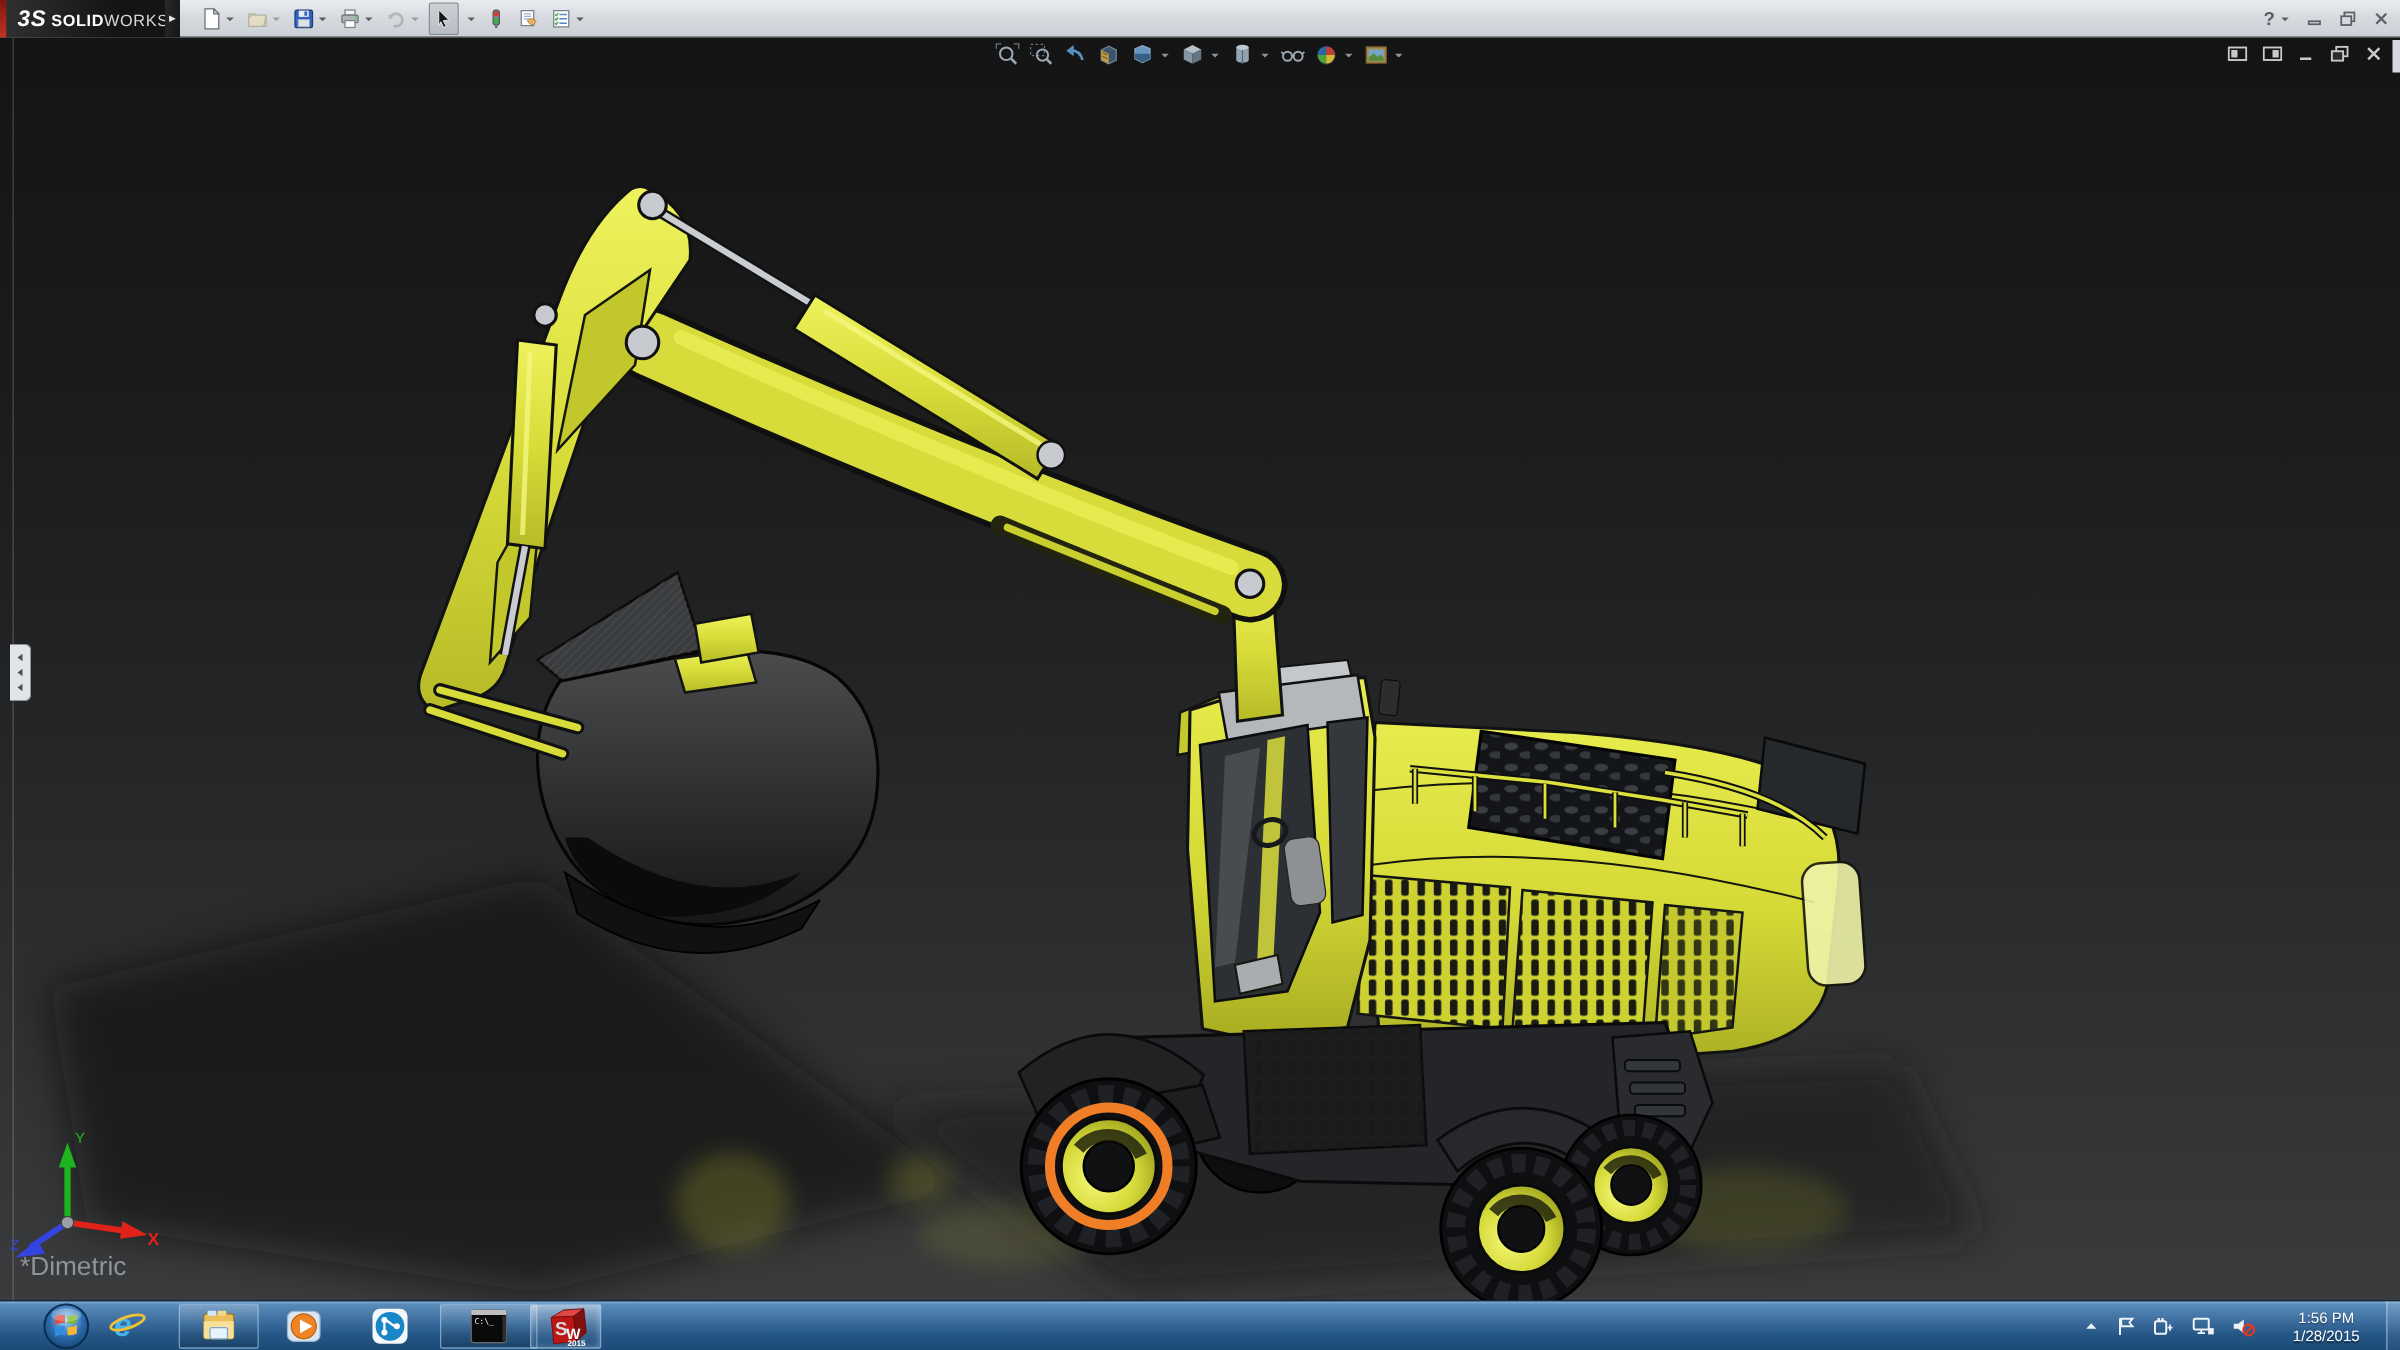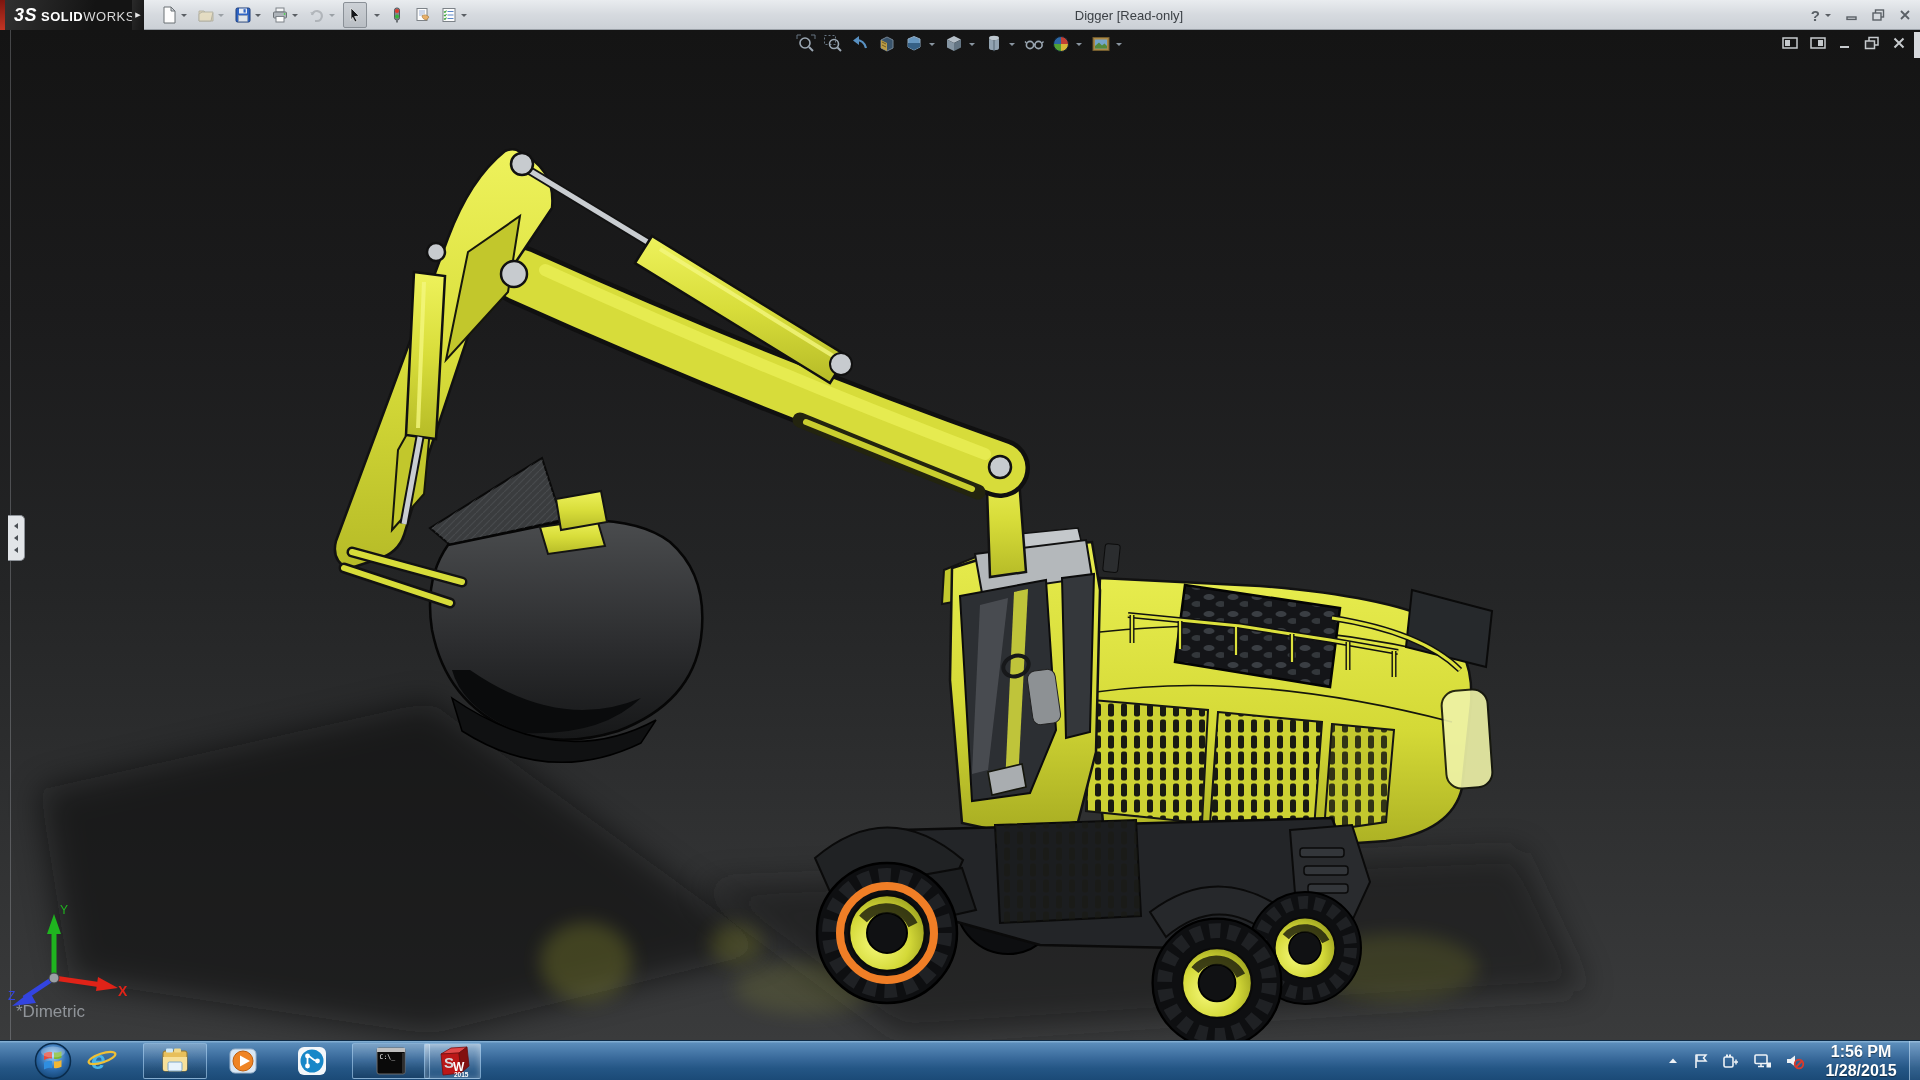--- a/index.html
+++ b/index.html
@@ -39,35 +39,35 @@
     display:flex; align-items:center; gap:7px; z-index:10; }
   .hbtn { display:flex; align-items:center; gap:2px; opacity:.92; }
   .doc-ctrls { position:absolute; right:14px; top:6px; display:flex; align-items:center; gap:12px; z-index:10; }
   .left-splitline { position:absolute; left:10px; top:0; width:1px; height:100%;
     background:rgba(215,220,226,.25); }
   .left-tab { position:absolute; left:8px; top:485px; width:17px; height:46px;
     background:#e2e5e8; border:1px solid #8d9298; border-left:none; border-radius:0 5px 5px 0;
     display:flex; flex-direction:column; align-items:center; justify-content:center; gap:4px; z-index:10; }
   .left-tab svg { display:block; }
   .right-tab { position:absolute; right:0; top:2px; width:6px; height:26px; background:#d6d9dd; z-index:10; }
-  .view-label { position:absolute; left:16px; top:972px; font-size:17px; color:#909499; z-index:10; }
+  .view-label { position:absolute; left:16px; top:972px; font-size:21px; color:#909499; z-index:10; }
   .triad { position:absolute; left:6px; top:858px; z-index:9; }
 
   
   .taskbar { position:absolute; left:0; top:1040px; width:1920px; height:40px;
     background:linear-gradient(#8db7d9 0%,#5a8cba 6%,#38699a 45%,#245685 70%,#1b4a77 100%);
     border-top:1px solid #0d2b47; z-index:50; }
   .tk-item { position:absolute; top:2px; height:36px; display:flex; align-items:center; justify-content:center; }
   .tk-box { border:1px solid rgba(165,205,238,.65); border-radius:2px;
     background:linear-gradient(rgba(255,255,255,.22),rgba(255,255,255,.06) 45%,rgba(0,0,0,.14)); }
   .tk-box.active { background:linear-gradient(rgba(255,255,255,.38),rgba(255,255,255,.16) 45%,rgba(40,90,140,.25)); box-shadow:inset 0 0 6px rgba(255,255,255,.35); }
   .tray { position:absolute; top:0; height:40px; display:flex; align-items:center; }
   .clock { position:absolute; left:1822px; top:0; width:78px; height:40px; color:#fff;
-    font-size:16px; text-align:center; display:flex; flex-direction:column; justify-content:center; gap:1px;
-    text-shadow:0 1px 1px rgba(0,0,0,.5);font-weight:bold; }
+    font-size:12px; text-align:center; display:flex; flex-direction:column; justify-content:center; gap:1px;
+    text-shadow:0 1px 1px rgba(0,0,0,.5); }
   .showdesk { position:absolute; right:0; top:0; width:11px; height:40px;
     border-left:1px solid rgba(190,220,245,.6);
     background:linear-gradient(rgba(255,255,255,.14),rgba(255,255,255,.03)); }
 </style>
 </head>
 <body>
 
 <div class="titlebar">
   <div class="logo-block">
     <div class="logo-red"></div>
@@ -155,21 +155,20 @@
           <rect x="3" y="2.5" width="12" height="13" fill="#fdfdfd" stroke="#7c8288"></rect>
           <path d="M7.5,5.5 h6 M7.5,9 h6 M7.5,12.5 h6" stroke="#5b86c8" stroke-width="1.2"></path>
           <path d="M4,5.5 l1,1 1.5,-2 M4,9 l1,1 1.5,-2 M4,12.5 l1,1 1.5,-2" stroke="#3aa53a" stroke-width="1.1" fill="none"></path>
         </svg>
       <svg class="caret" viewBox="0 0 10 10">
           <path d="M2,4 h6 l-3,3 z" fill="#5a5f64"></path>
         </svg>
     </span>
   </div>
 
-  <div class="tb-title">Digger [Read-only]</div>
 
   <div class="win-ctrls">
     <span style="display:flex;align-items:center;gap:2px">
       <span style="font-size:15px;color:#5a6066;font-weight:bold">?</span>
       <svg class="caret" viewBox="0 0 10 10">
           <path d="M2,4 h6 l-3,3 z" fill="#5a5f64"></path>
         </svg>
     </span>
     <svg class="wglyph" width="14" height="14" viewBox="0 0 14 14">
         <rect x="2" y="9" width="9" height="2.4" fill="none" stroke="#5a6066" stroke-width="1.4"></rect>

